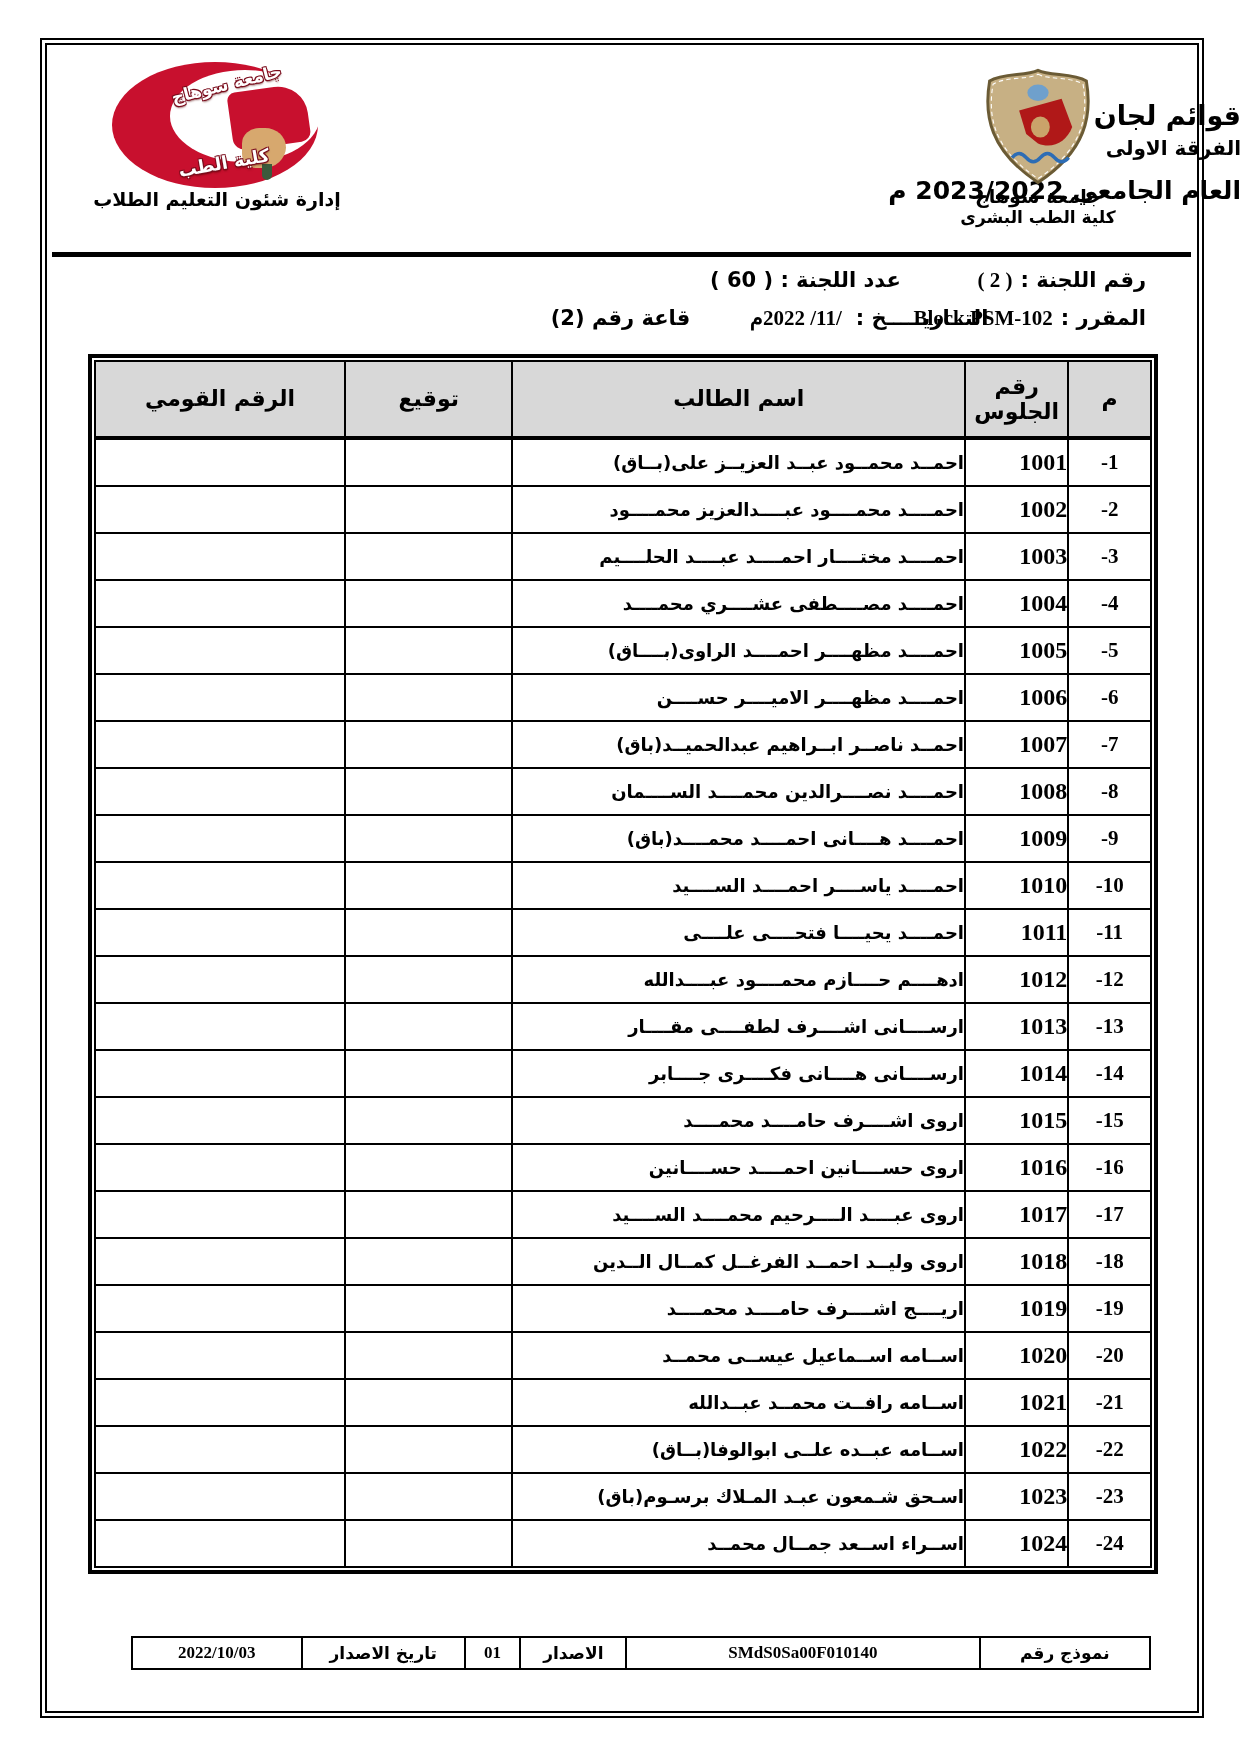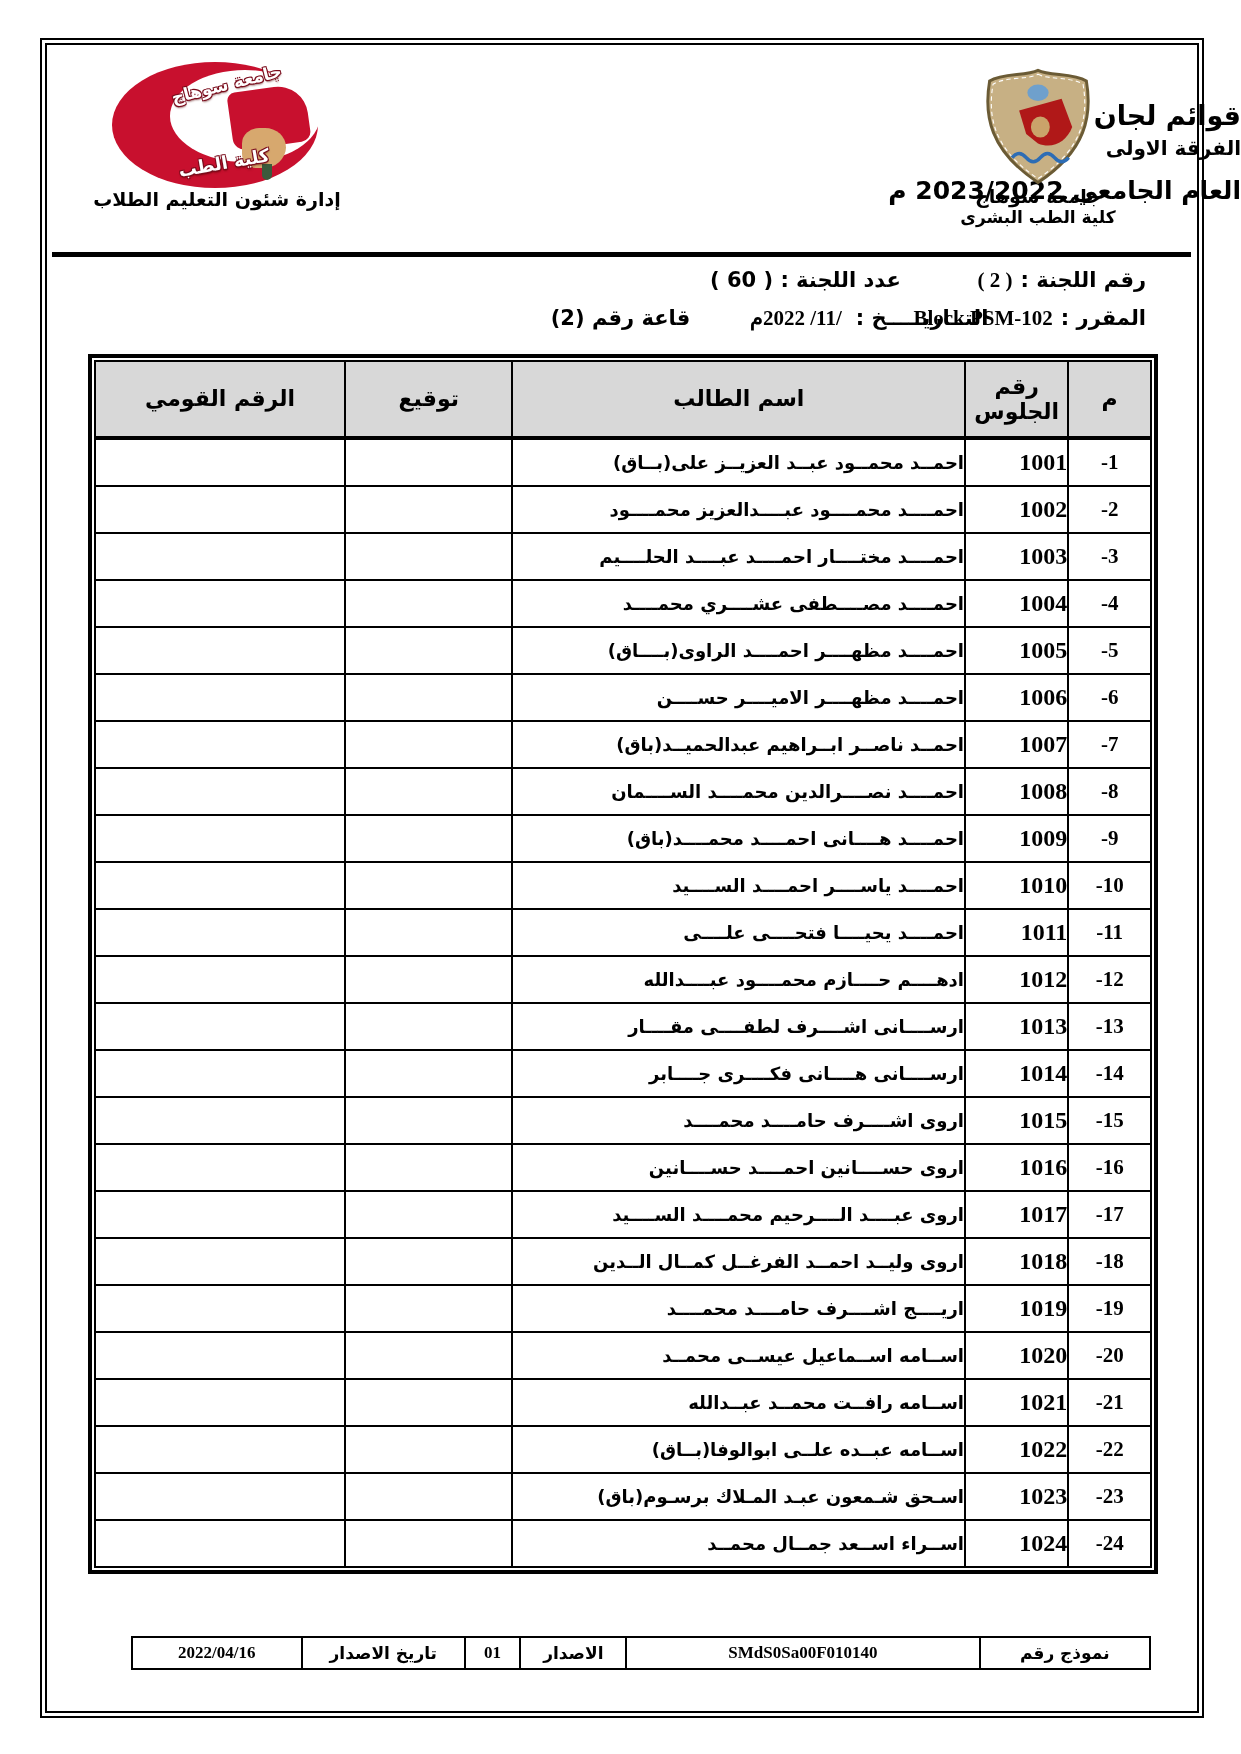--- a/index.html
+++ b/index.html
@@ -346,18 +346,18 @@
           <col style="width:163px">
           <col style="width:169px">
       </colgroup>
       <tbody>
           <tr>
         <td>نموذج رقم</td>
         <td class="f-code">SMdS0Sa00F010140</td>
         <td>الاصدار</td>
         <td class="f-issue-no">01</td>
         <td>تاريخ الاصدار</td>
-        <td class="f-date">2022/04/16</td>
+        <td class="f-date">2022/10/03</td>
       </tr>
     </tbody>
       </table>
   </div>
 </div>
 
 </body></html>

